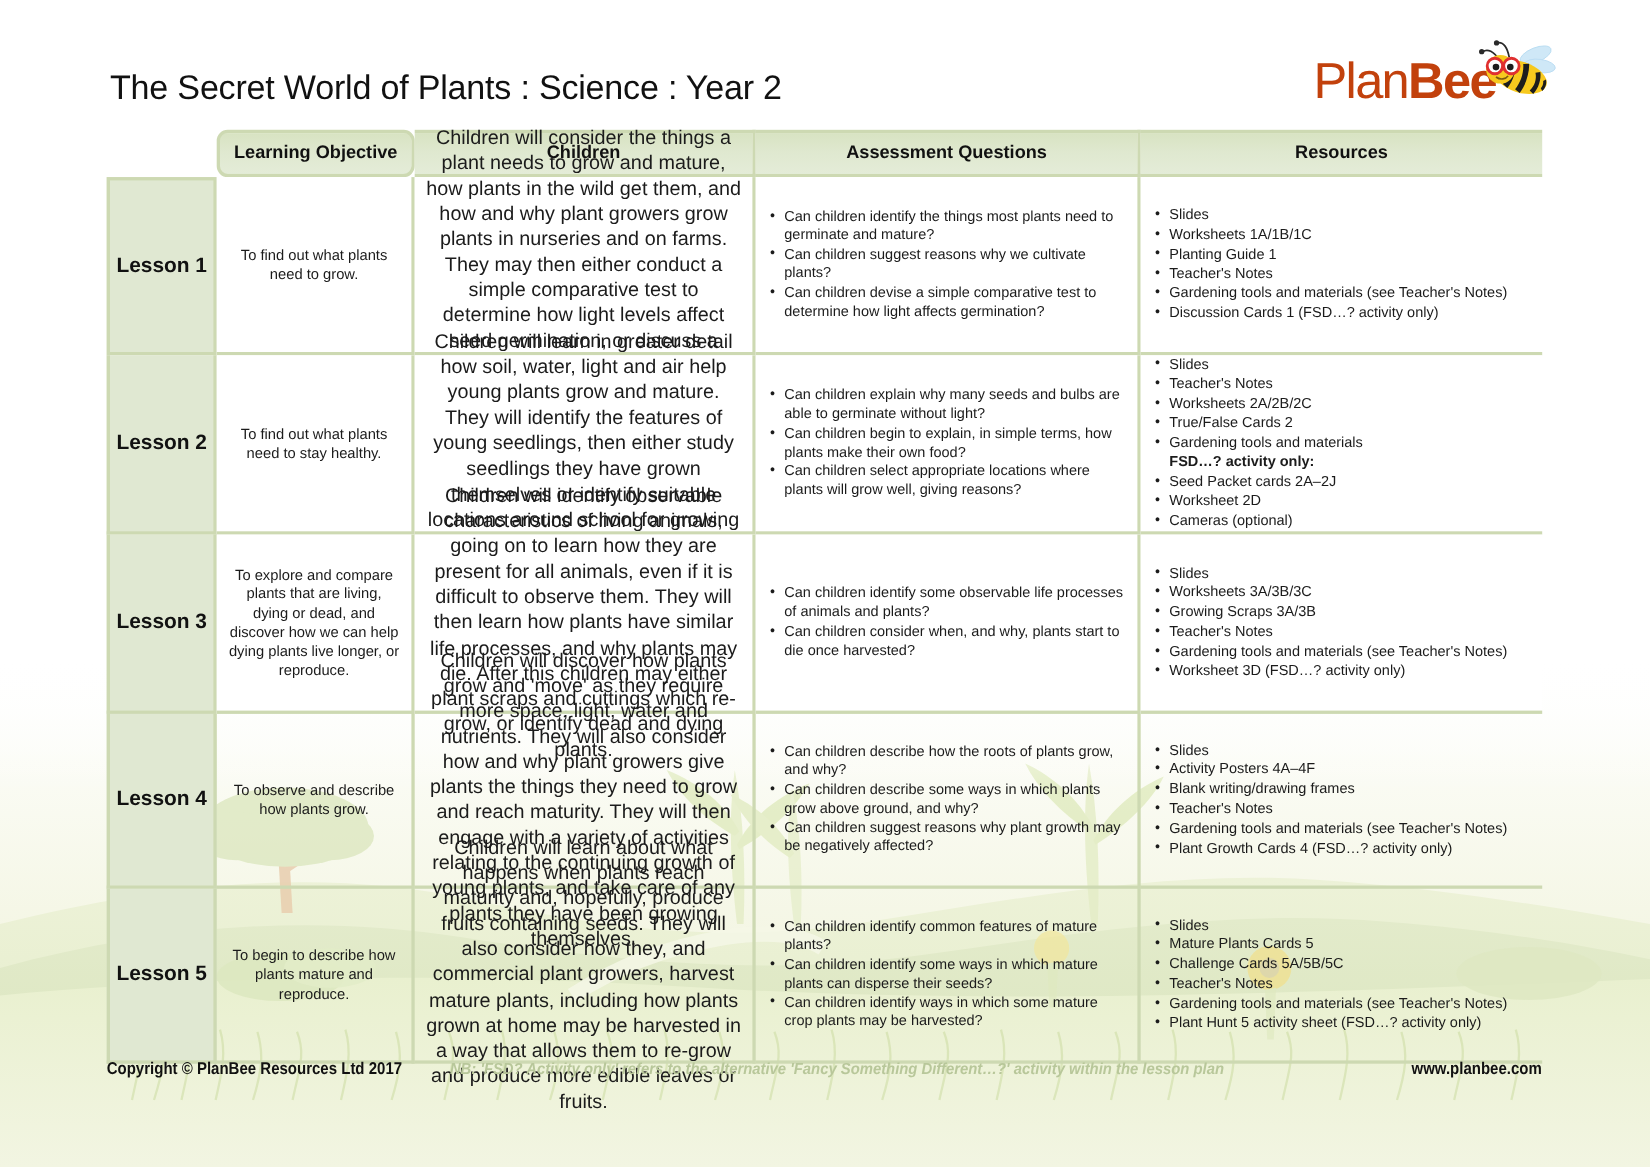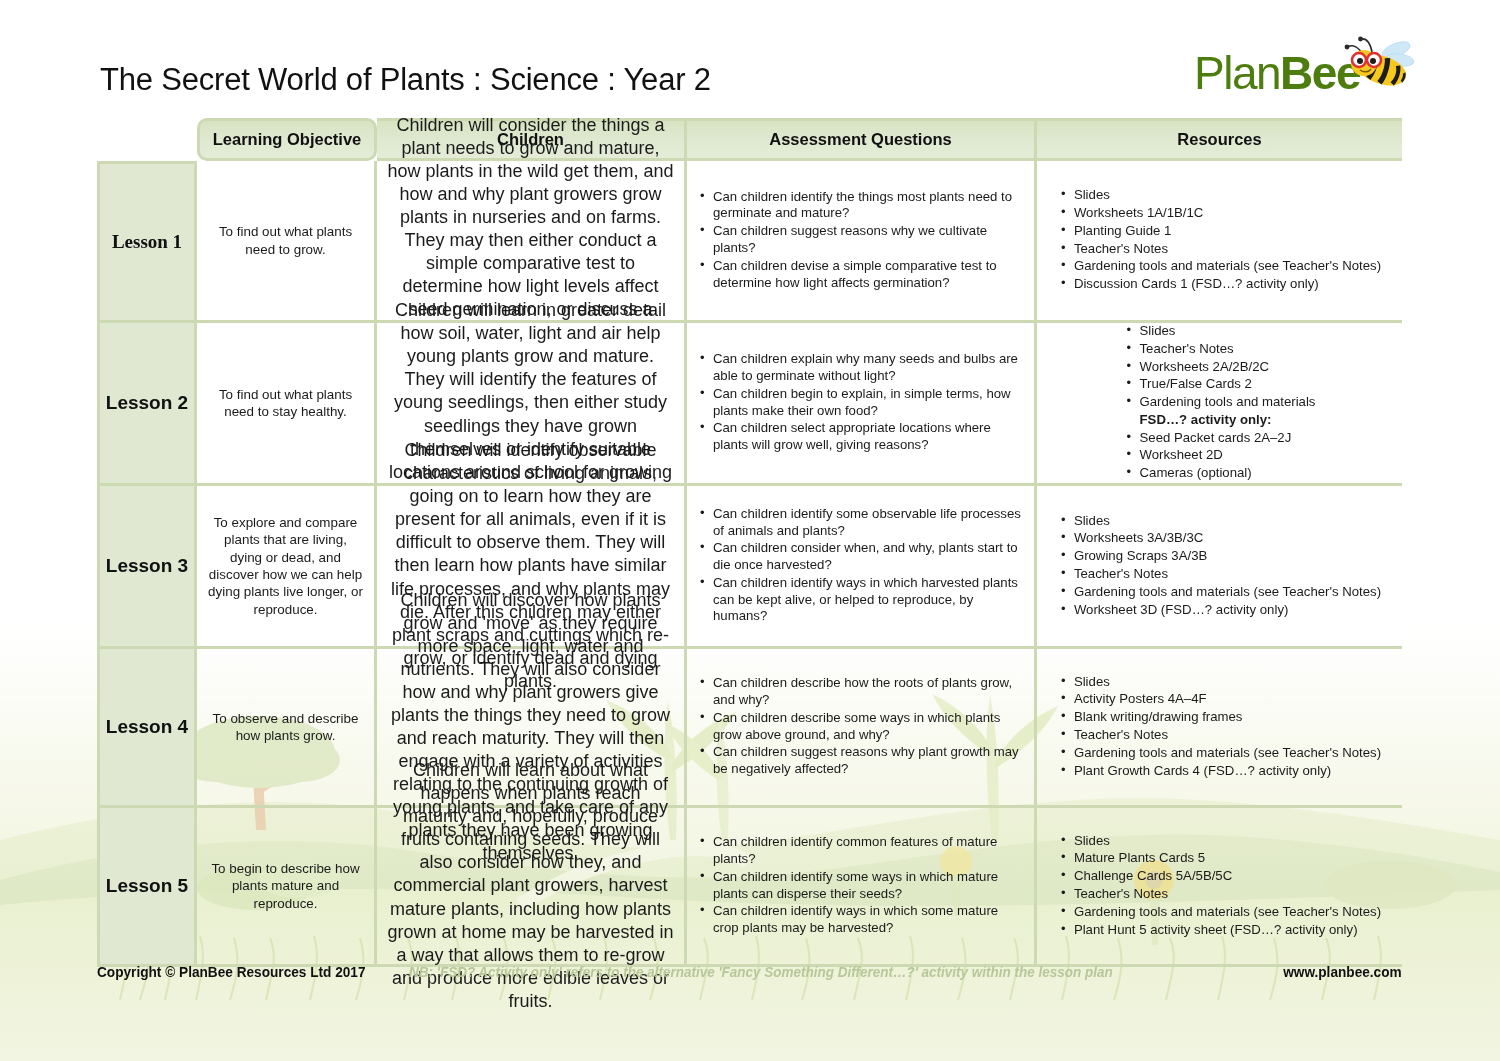--- a/index.html
+++ b/index.html
@@ -54,21 +54,21 @@
     right: 82px;
     top: 44px;
     width: 240px;
     height: 72px;
   }
   .logo-text {
     position: absolute;
     right: 58px;
     top: 2px;
     font-size: 46px;
-    color: #4d7c0f;
+    color: #c2410c;
     letter-spacing: -1.5px;
     white-space: nowrap;
     margin-left: 14px;
   }
   .logo-text .bold { font-weight: bold; }
   .logo-bee {
     position: absolute;
     right: 0px;
     top: -8px;
     width: 80px;
@@ -133,21 +133,21 @@
     font-size: 19px;
     color: #111111;
     border-left: 3px solid #cdd9b2;
     border-right: 3px solid #cdd9b2;
     border-bottom: 3px solid #cdd9b2;
     box-sizing: border-box;
     width: 100px;
     padding: 0;
   }
   .row:first-of-type .lesson-cell,
-  .row-l1 .lesson-cell { border-top: 3px solid #cdd9b2; font-family: Liberation Serif, serif; }
+  .row-l1 .lesson-cell { border-top: 3px solid #cdd9b2; }
 
   .objective-cell {
     display: flex;
     align-items: center;
     justify-content: center;
     text-align: center;
     font-size: 13.4px;
     line-height: 1.3;
     background: transparent;
   }
@@ -157,21 +157,20 @@
     justify-content: center;
     text-align: center;
     font-size: 18px;
     line-height: 1.28;
     background: transparent;
   }
   .list-cell {
     display: flex;
     align-items: center;
     background: transparent;
-    justify-content: center;
   }
   .list-cell ul {
     margin: 0;
     padding-left: 16px;
     list-style: none;
   }
   .list-cell li {
     position: relative;
     margin: 0 0 1px 0;
     padding-left: 0;
@@ -450,21 +449,20 @@
     </div>
 
     <div class="row row-l3">
       <div class="lesson-cell">Lesson 3</div>
       <div class="cell c-objective objective-cell white-bg">To explore and compare plants that are living, dying or dead, and discover how we can help dying plants live longer, or reproduce.</div>
       <div class="cell c-overview overview-cell white-bg">Children will identify observable characteristics of living animals, going on to learn how they are present for all animals, even if it is difficult to observe them. They will then learn how plants have similar life processes, and why plants may die. After this children may either plant scraps and cuttings which re-grow, or identify dead and dying plants.</div>
       <div class="cell c-assess list-cell white-bg">
         <ul>
             <li>Can children identify some observable life processes of animals and plants?</li>
             <li>Can children consider when, and why, plants start to die once harvested?</li>
-            <li>Can children identify ways in which harvested plants can be kept alive, or helped to reproduce, by humans?</li>
           </ul>
       </div>
       <div class="cell c-resources list-cell white-bg">
         <ul>
             <li>Slides</li>
             <li>Worksheets 3A/3B/3C</li>
             <li>Growing Scraps 3A/3B</li>
             <li>Teacher's Notes</li>
             <li>Gardening tools and materials (see Teacher's Notes)</li>
             <li>Worksheet 3D (FSD…? activity only)</li>

